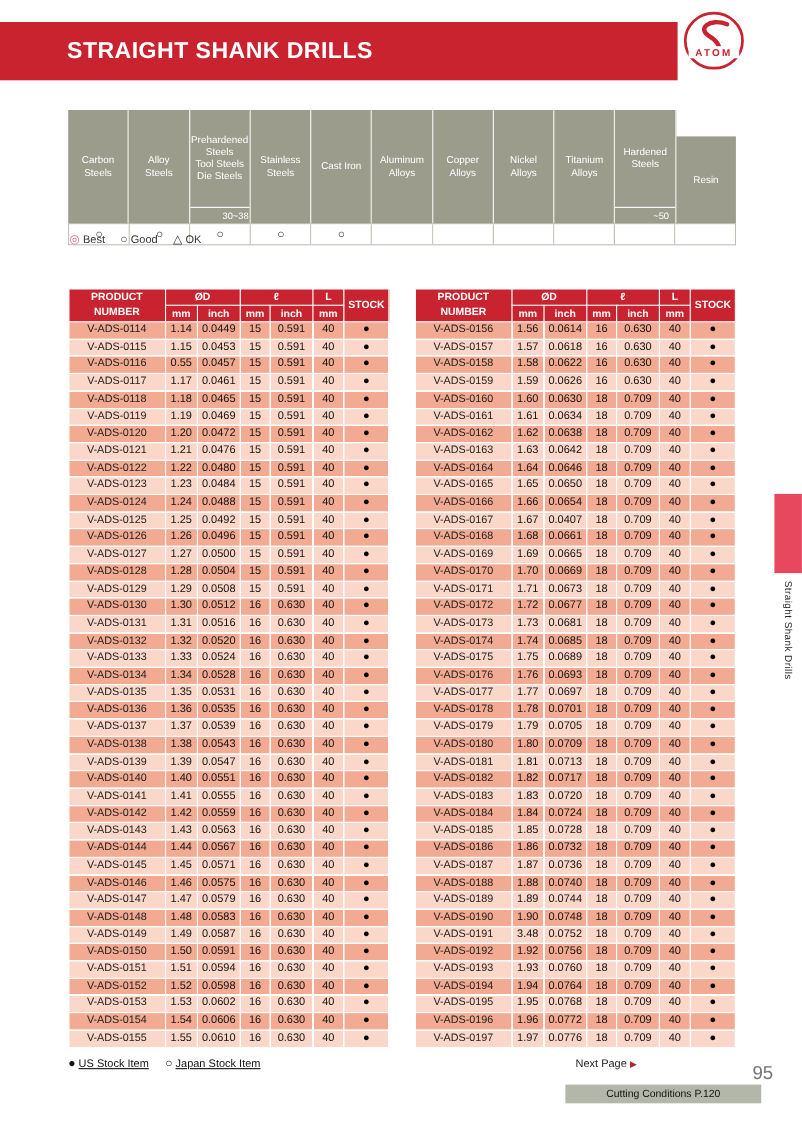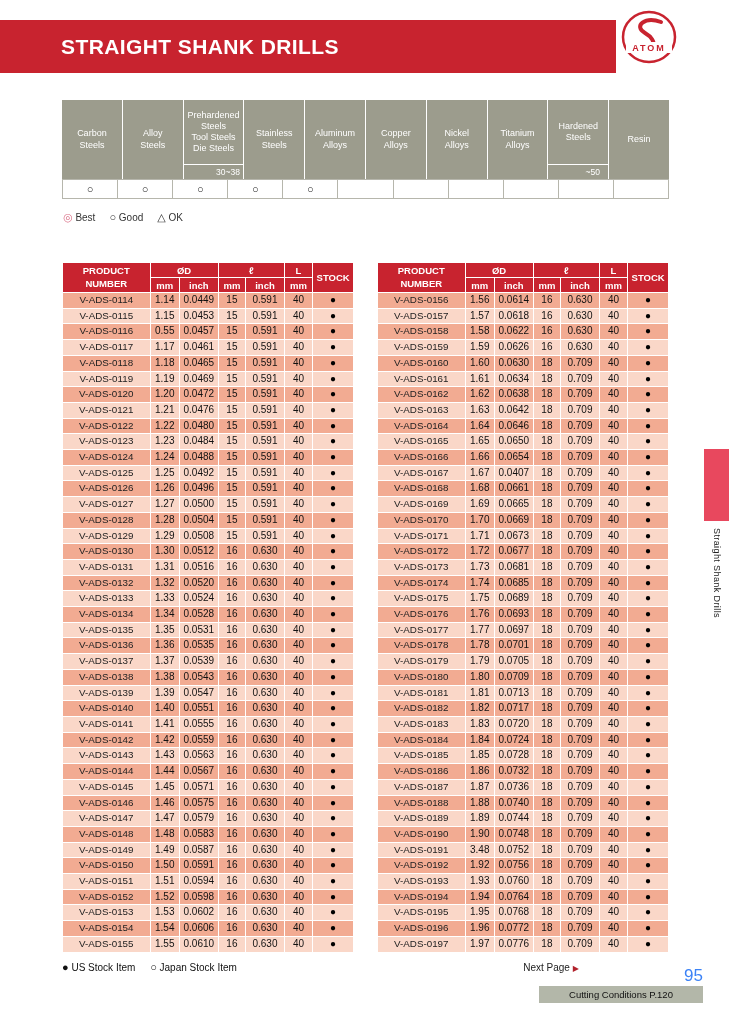--- a/index.html
+++ b/index.html
@@ -13,21 +13,21 @@
 
   
   .title-bar { position:absolute; left:0; top:20px; width:616px; height:53px; background:#c8232f; }
   .title-bar h1 { margin:0; color:#fff; font-size:21px; font-weight:bold; line-height:53px; padding-left:61px; letter-spacing:.4px; }
   .logo { position:absolute; left:612px; top:8px; }
 
   
   .materials { position:absolute; left:62px; top:100px; width:607px; }
   .mat-header { display:flex; }
   .mat-cell { flex:1; background:#9c9c8d; color:#fff; display:flex; flex-direction:column; border-right:1px solid #fff; min-height:79px; }
-  .mat-cell:last-child { border-right:none; }
+  .mat-cell:last-child { border-right:none;margin-top:24px; }
   .mat-label { flex:1; display:flex; align-items:center; justify-content:center; text-align:center; font-size:9px; line-height:1.25; white-space:pre-line; padding:2px 1px; }
   .mat-sub { height:15px; line-height:15px; text-align:center; font-size:8.5px; border-top:1px solid #fff;padding-left:29px; }
   .mat-ratings { display:flex; border:1px solid #b6b6ac; border-top:1px solid #b6b6ac; }
   .rate-cell { flex:1; height:18px; line-height:18px; text-align:center; font-size:11px; color:#222; background:#fff; border-right:1px solid #b6b6ac; }
   .rate-cell:last-child { border-right:none; }
 
   .rating-legend { position:absolute; left:49px; top:211px; width:607px; font-size:10px; color:#333; }
   .leg-item { margin-left:14px; white-space:nowrap; }
   .leg-sym { font-size:11px; }
 
@@ -38,25 +38,25 @@
   .ptable th.th-pn { white-space:pre-line; line-height:1.3; }
   .ptable td { border:1px solid #fff; text-align:center; font-size:10px; color:#111; height:14.7px; line-height:14.7px; padding:0; overflow:hidden; white-space:nowrap; }
   .ptable tbody tr:nth-child(odd) td  { background:#f2ab92; }
   .ptable tbody tr:nth-child(even) td { background:#fad7c8; }
   .ptable td.pn { font-size:9.8px; color:#222; }
   .ptable td.stock { font-size:10px; color:#000; }
 
   
   .stock-legend { position:absolute; left:62px; top:961px; font-size:10px; color:#111; }
   .stock-legend .sym { font-size:11px; }
-  .stock-legend .lab { margin-right:12px; }
+  .stock-legend .lab { margin-right:12px;text-decoration:underline; }
   .next-page { position:absolute; left:440px; top:962px; width:222px; text-align:center; font-size:10px; color:#222; }
   .next-page .arrow { color:#b2222c; font-size:8px; }
-  .page-num { position:absolute; left:684px; top:966px; font-size:17px; color:#3b82f6; }
-  .cutcond { position:absolute; left:514px; top:986px; width:164px; height:17px; line-height:17px; background:#b3b7a9; text-align:center; font-size:9.5px; color:#111;margin-left:25px; }
+  .page-num { position:absolute; left:684px; top:966px; font-size:17px; color:#737373; }
+  .cutcond { position:absolute; left:514px; top:986px; width:178px; height:17px; line-height:17px; background:#b3b7a9; text-align:center; font-size:9.5px; color:#111; }
 
   
   .side-tab-block { position:absolute; left:704px; top:449px; width:25px; height:72px; background:#e8485e; }
   .side-tab-label { position:absolute; left:704px; top:528px; width:25px; height:160px; writing-mode:vertical-rl; font-size:9px; line-height:25px; color:#222; letter-spacing:.4px; }
 </style>
 </head>
 <body>
 
 <div class="title-bar">
   <h1>STRAIGHT SHANK DRILLS</h1>
@@ -84,20 +84,23 @@
       <div class="mat-cell">
         <div class="mat-label">Prehardened
 Steels
 Tool Steels
 Die Steels</div>
         <div class="mat-sub">30~38 HRC</div>
       </div>
       <div class="mat-cell">
         <div class="mat-label">Stainless
 Steels</div>
+      </div>
+      <div class="mat-cell">
+        <div class="mat-label">Cast Iron</div>
       </div>
       <div class="mat-cell">
         <div class="mat-label">Aluminum
 Alloys</div>
       </div>
       <div class="mat-cell">
         <div class="mat-label">Copper
 Alloys</div>
       </div>
       <div class="mat-cell">

